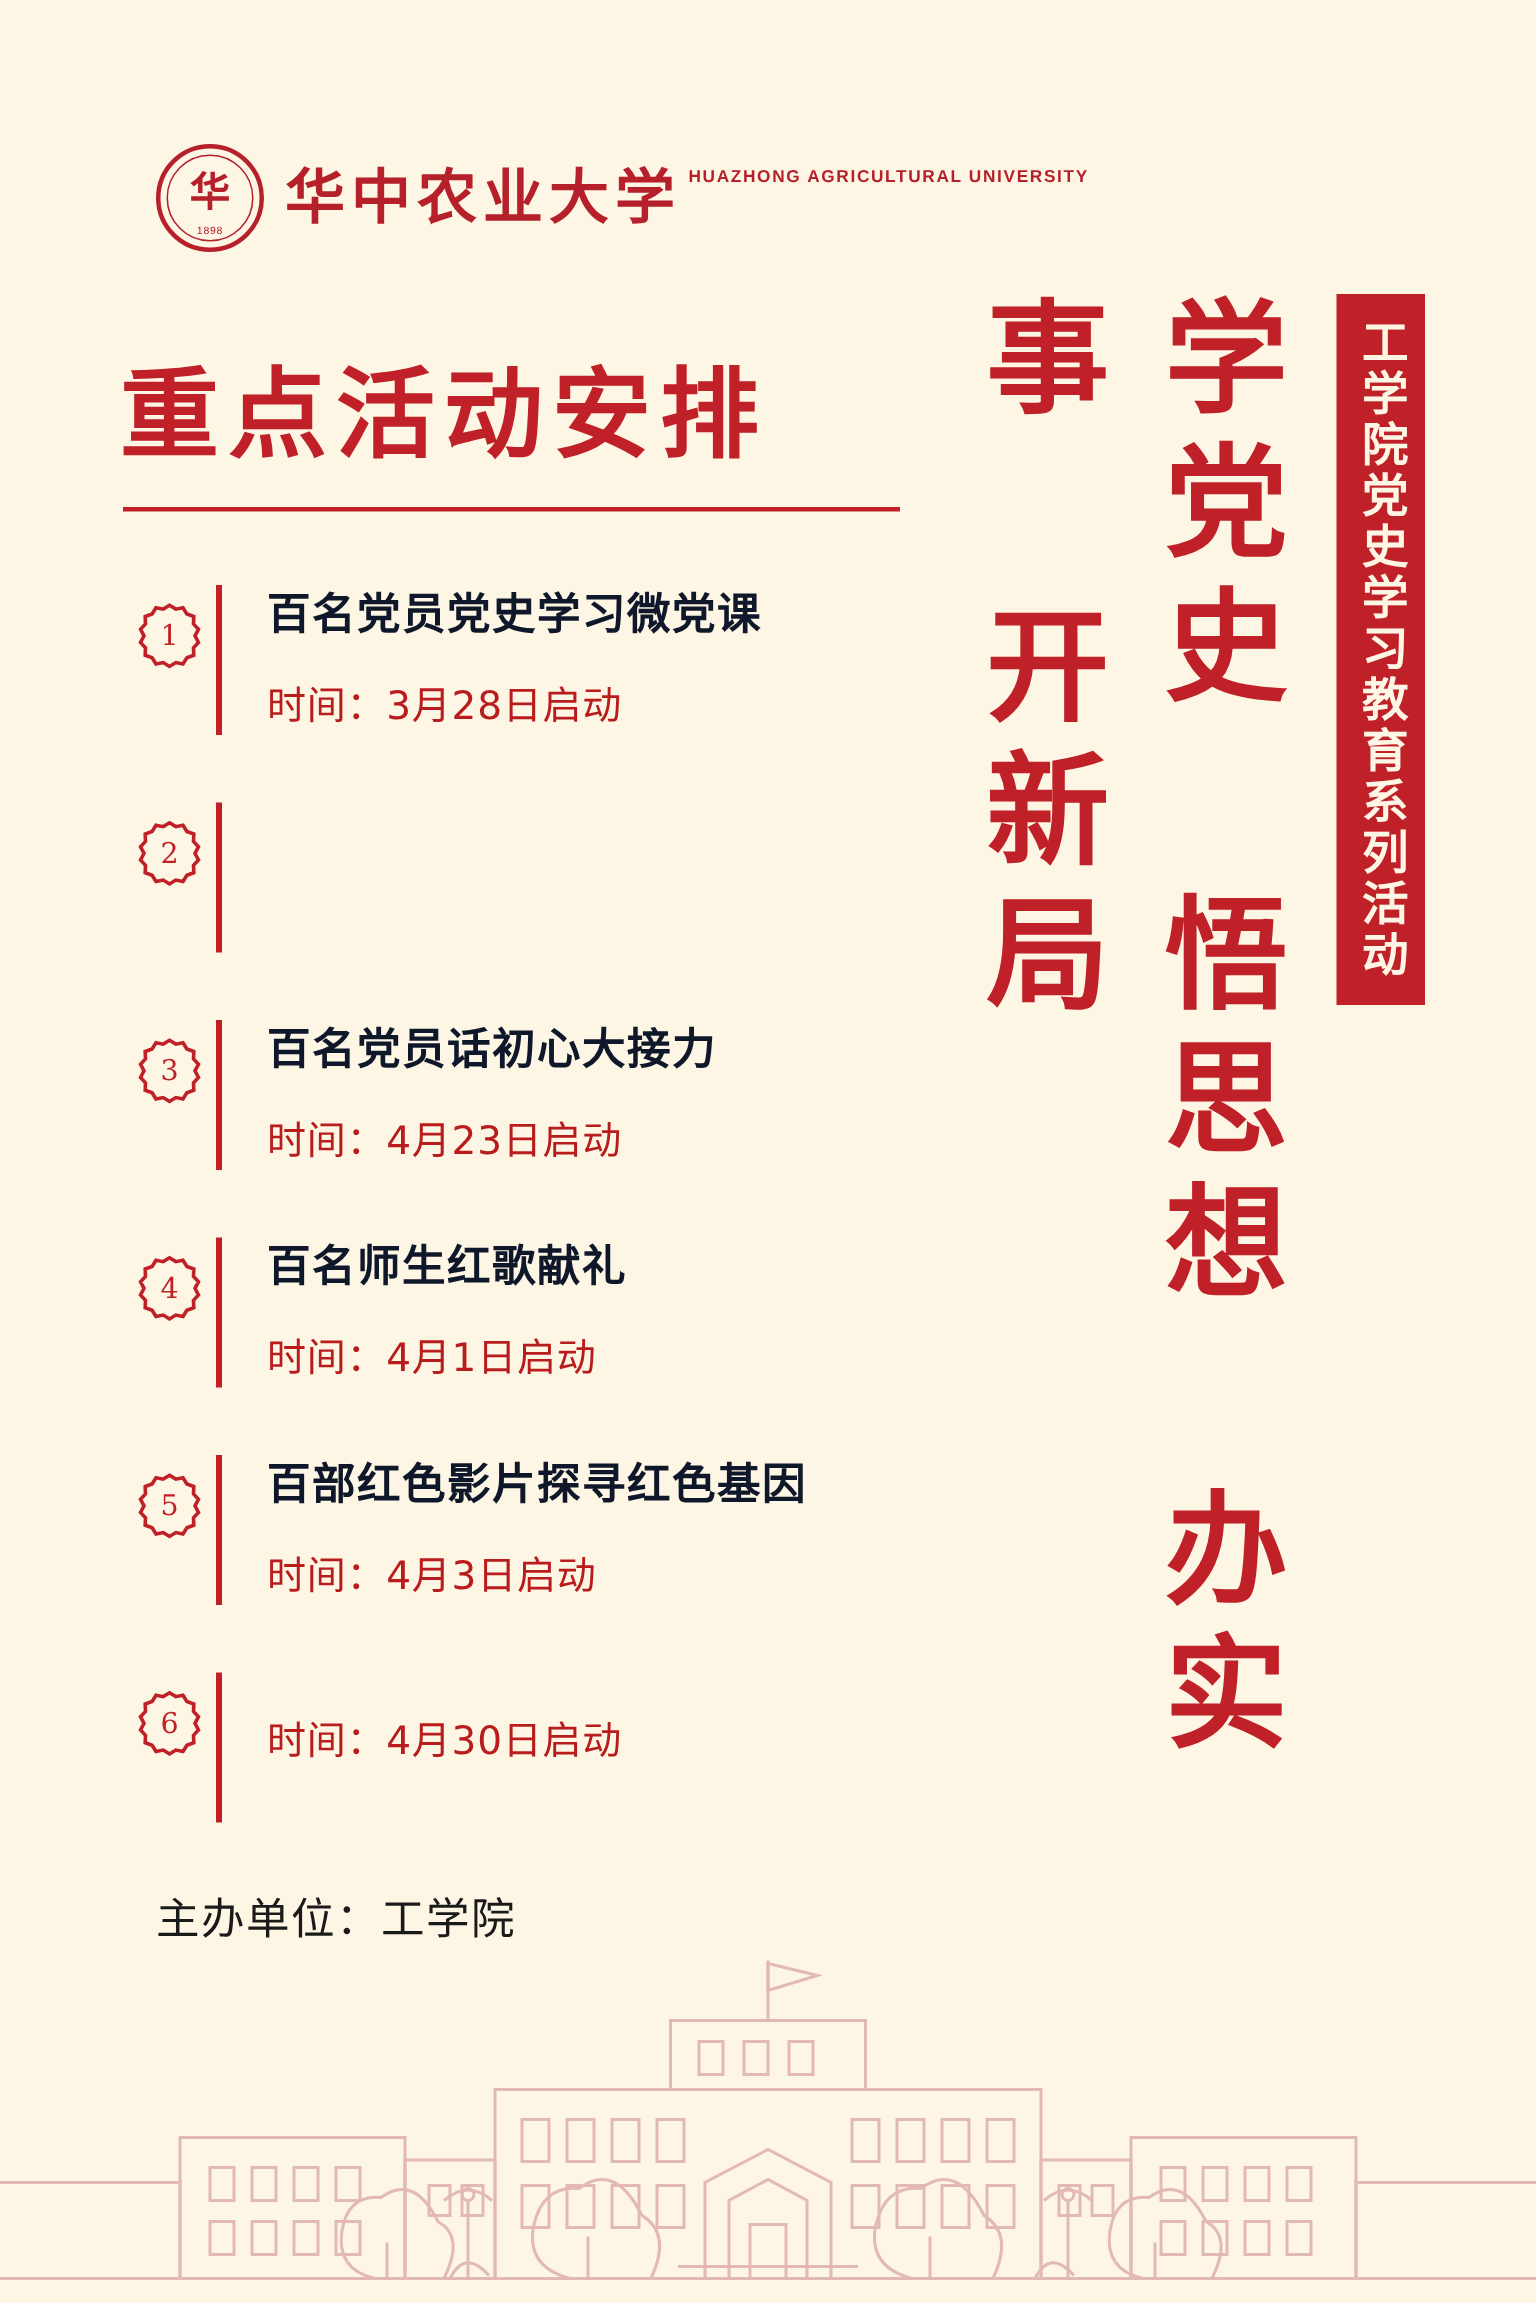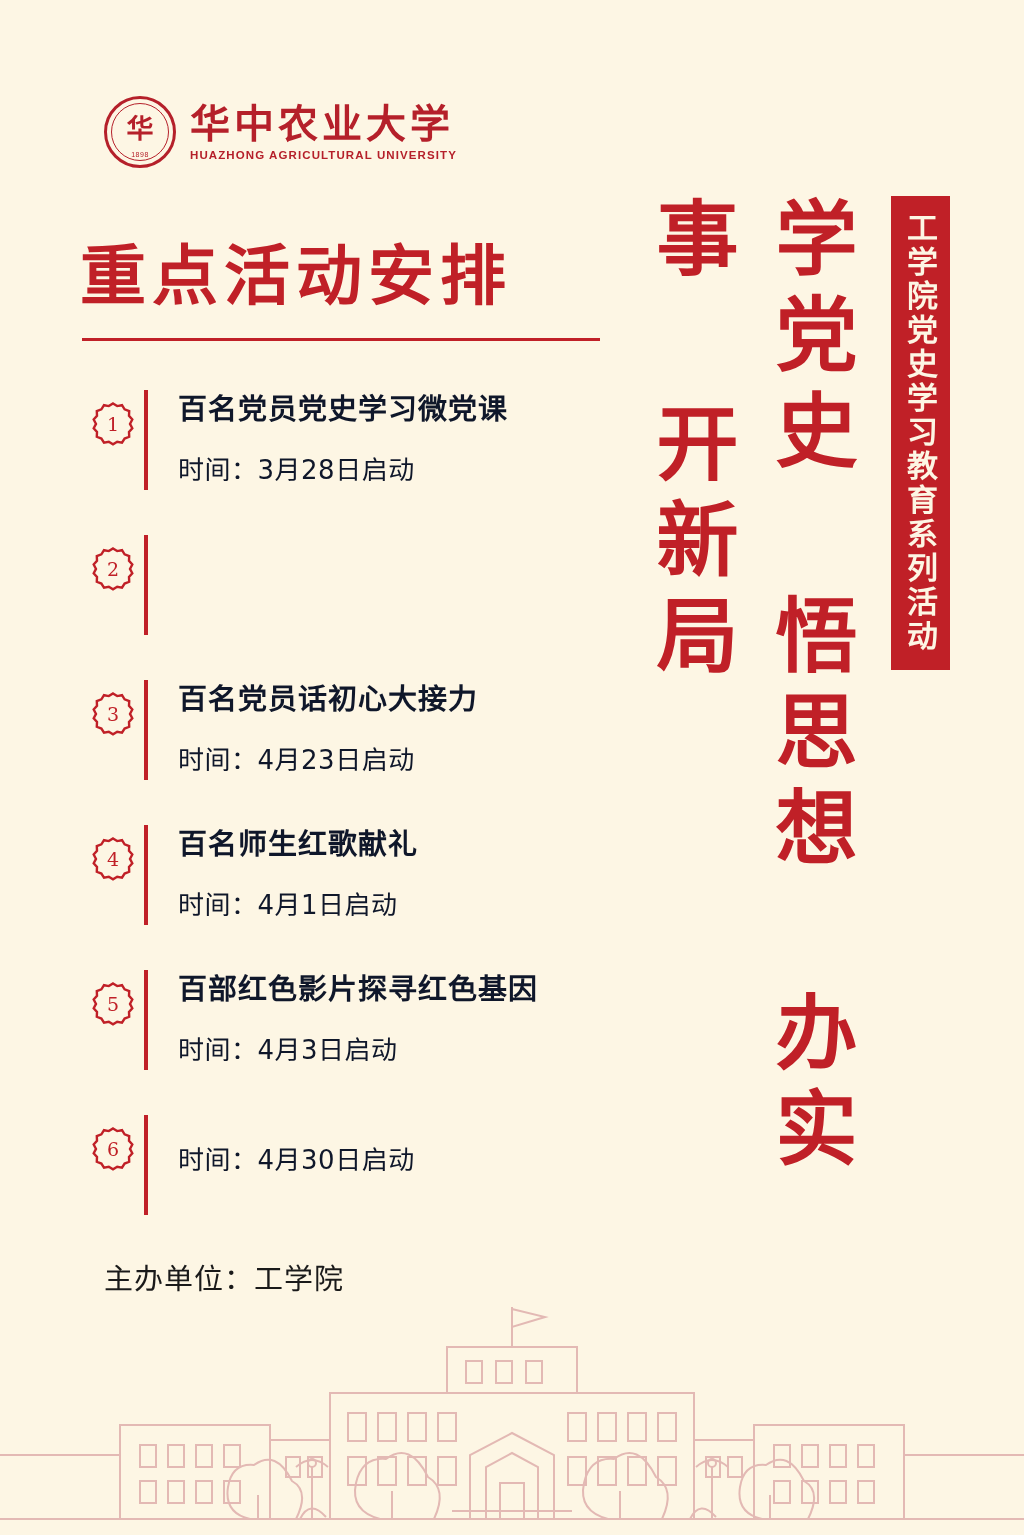--- a/index.html
+++ b/index.html
@@ -58,21 +58,21 @@
     bottom: 7px;
     left: 0;
     width: 100%;
     text-align: center;
     color: #b5202a;
     font-size: 7px;
     letter-spacing: 0.5px;
   }
   .logo-text-wrap {
     display: flex;
-    flex-direction: column;
+    flex-direction: row;
     gap: 5px;
   }
   .logo-cn {
     color: #b5202a;
     font-size: 40px;
     font-weight: bold;
     font-family: "DejaVu Serif", serif;
     letter-spacing: 4px;
     line-height: 1;
   }
@@ -156,21 +156,21 @@
     font-size: 29px;
     font-weight: bold;
     color: #0f172a;
     letter-spacing: 1px;
     font-family: "DejaVu Sans", sans-serif;
     line-height: 1.2;
   }
   .event-time {
     margin-top: 22px;
     font-size: 26px;
-    color: #0f172a;
+    color: #b91c1c;
     letter-spacing: 0.5px;
     font-family: "DejaVu Sans", sans-serif;
   }
 
   .organizer {
     position: absolute;
     left: 104px;
     top: 1255px;
     font-size: 29px;
     color: #1a1a1a;

